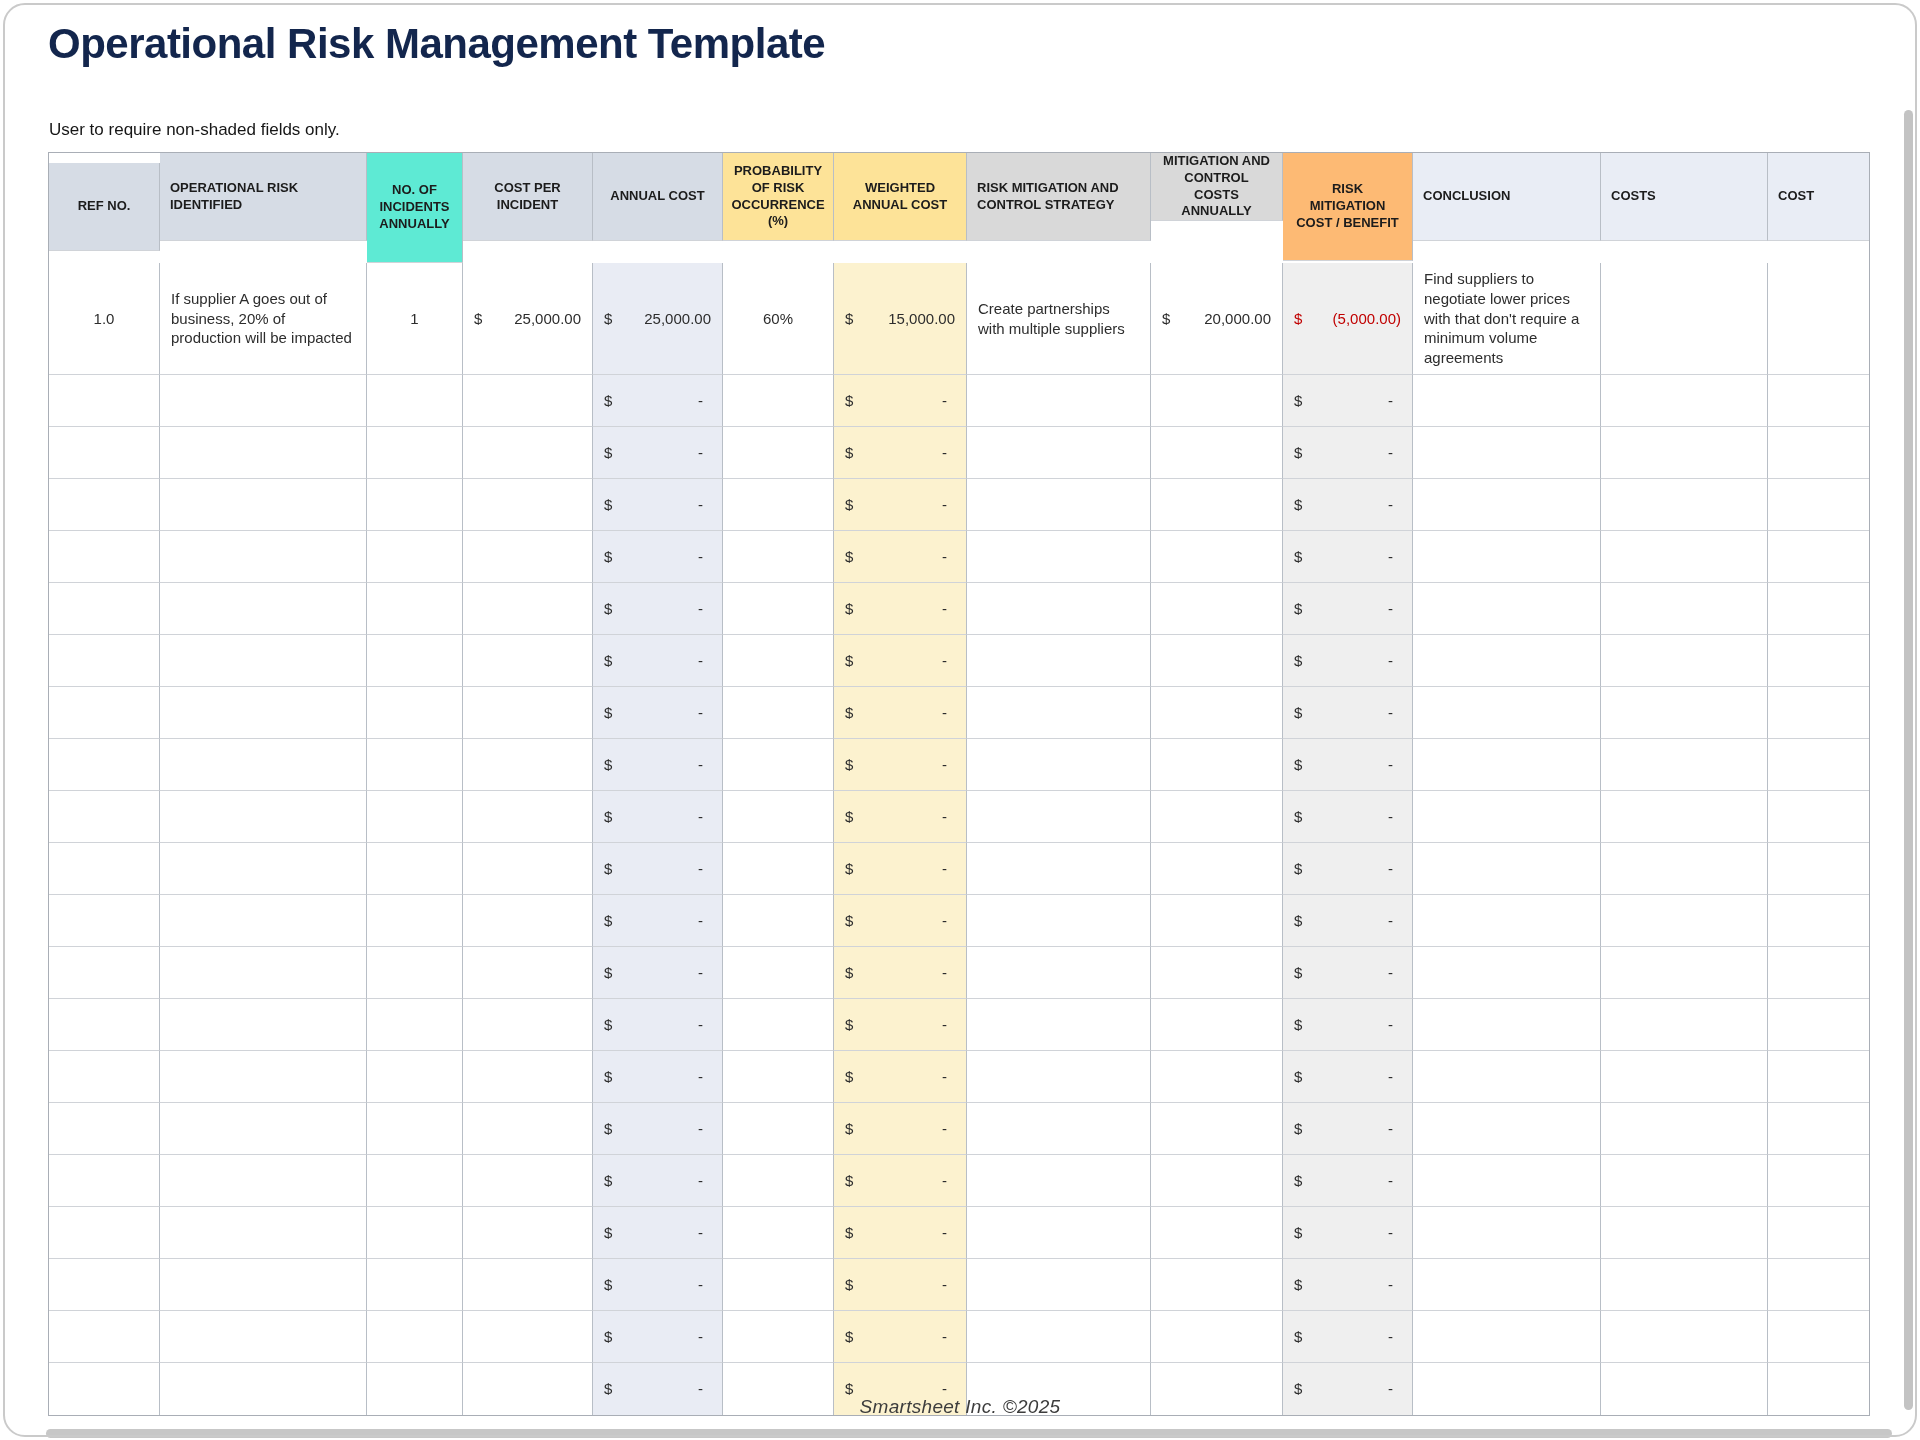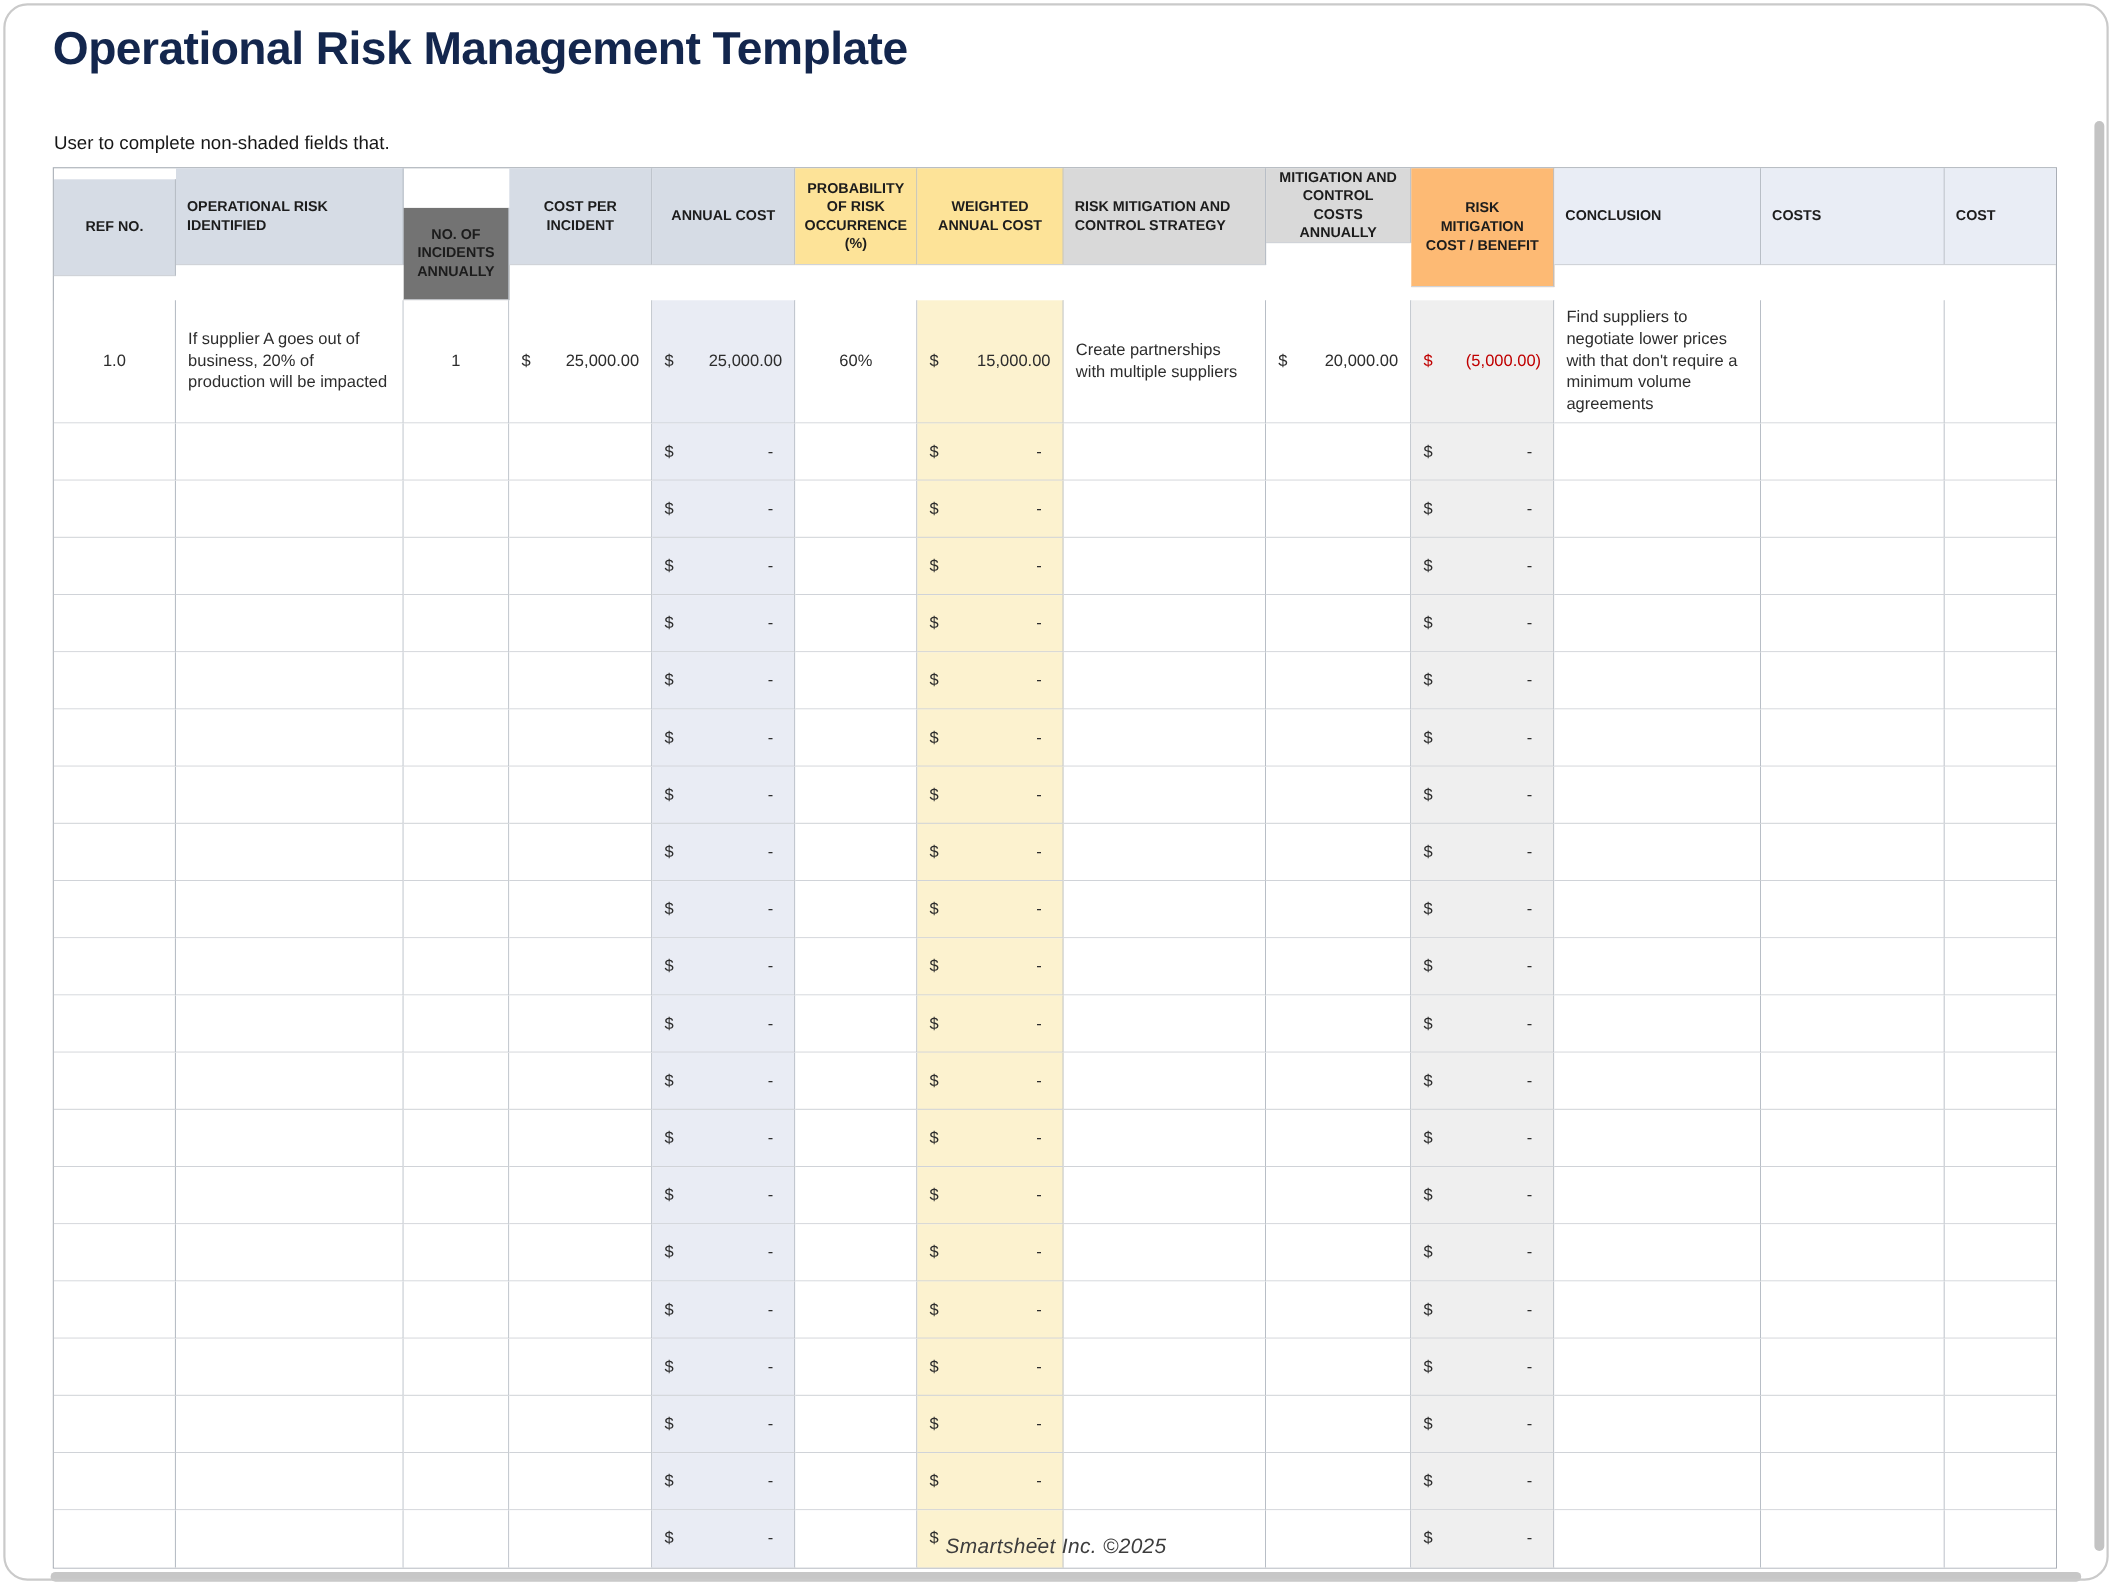--- a/index.html
+++ b/index.html
@@ -33,31 +33,31 @@
   .money.dash .amt { padding-right:8px; }
   .money.neg { color:#c00000; }
 
   .footer { position:absolute; left:0; top:1396px; width:1920px; text-align:center; font-size:19px; font-style:italic; color:#3d3d3d; letter-spacing:0.3px; }
 </style>
 </head>
 <body>
 
 <div class="page">
   <div class="title" style="color: rgb(19, 38, 77);">Operational Risk Management Template</div>
-  <div class="subtitle">User to complete non-shaded fields that.</div>
+  <div class="subtitle">User to require non-shaded fields only.</div>
 
   <div class="risk-table" id="risk-table">
       <div class="tr">
         <div class="cell th center" style="width: 111px; height: 88px; background: rgb(214, 220, 229); margin-top: 10px;">
           <span>REF NO.</span>
         </div>
         <div class="cell th left" style="width: 207px; height: 88px; background: rgb(214, 220, 229);">
           <span>OPERATIONAL RISK IDENTIFIED</span>
         </div>
-        <div class="cell th center" style="width: 96px; height: 84px; background: #737373; margin-top: 36px;">
+        <div class="cell th center" style="width: 96px; height: 110px; background: #5eead4;">
           <span>NO. OF INCIDENTS ANNUALLY</span>
         </div>
         <div class="cell th center" style="width: 130px; height: 88px; background: rgb(214, 220, 229);">
           <span>COST PER INCIDENT</span>
         </div>
         <div class="cell th center" style="width: 130px; height: 88px; background: rgb(214, 220, 229);">
           <span>ANNUAL COST</span>
         </div>
         <div class="cell th center" style="width: 111px; height: 88px; background: rgb(253, 227, 152);">
           <span>PROBABILITY OF RISK OCCURRENCE (%)</span>

